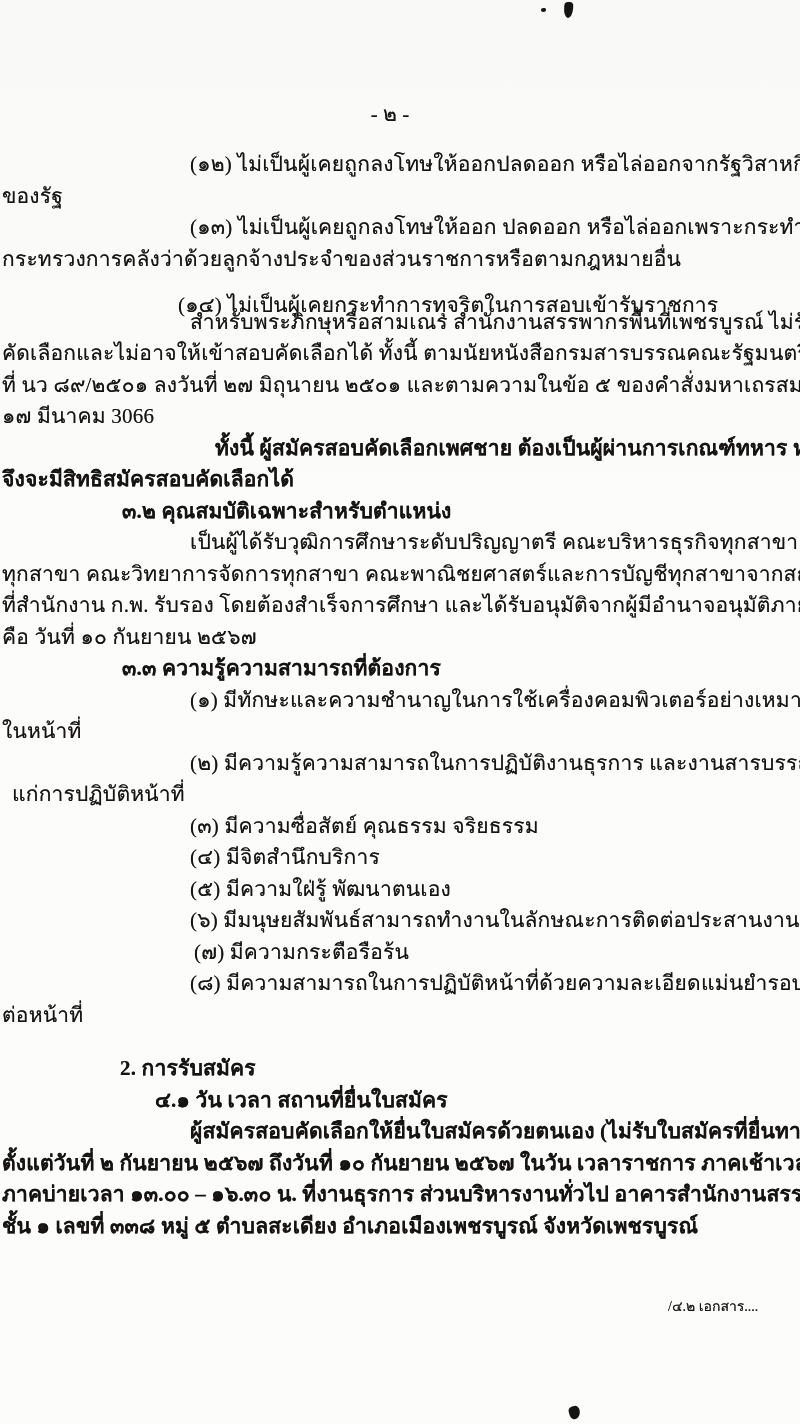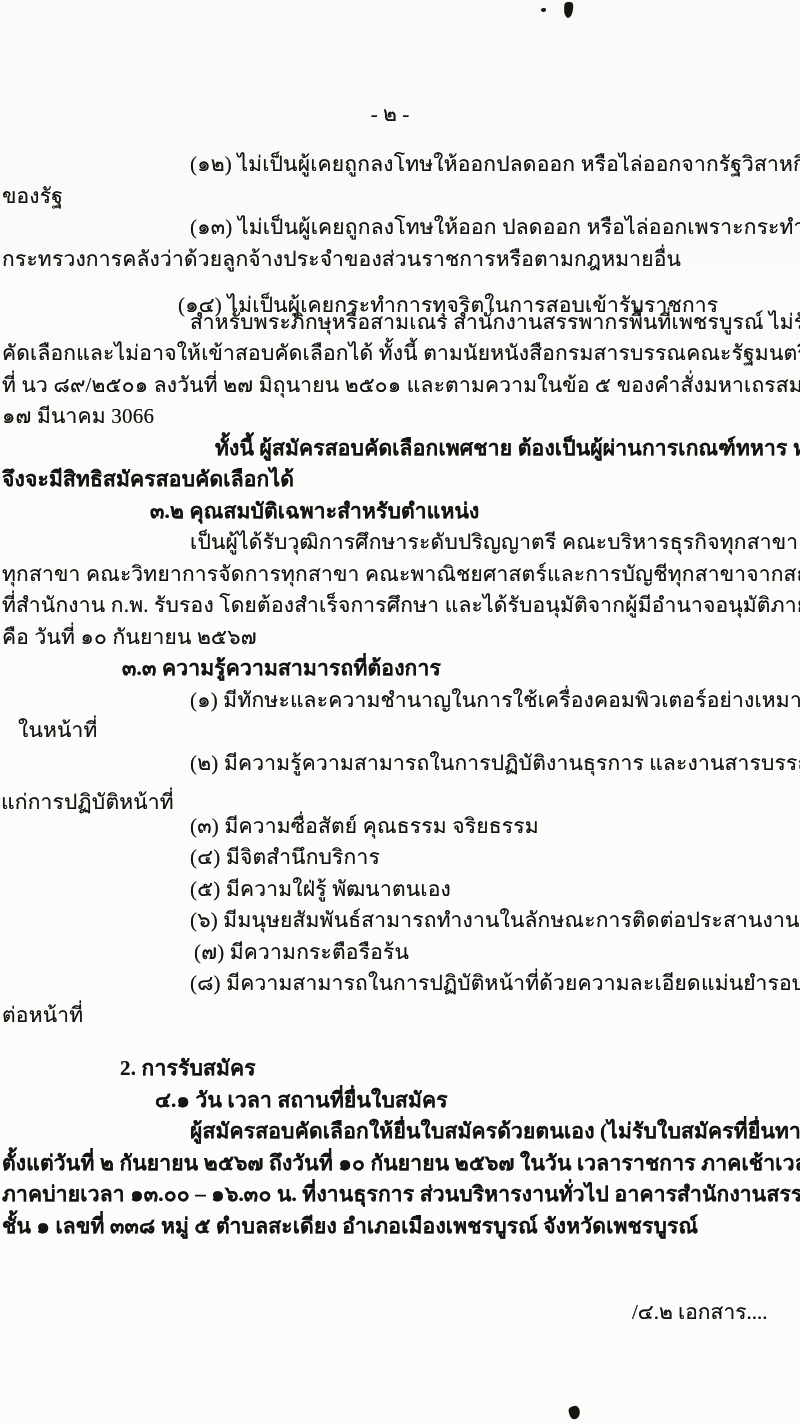--- a/index.html
+++ b/index.html
@@ -29,22 +29,22 @@
     font-weight:bold;
     text-shadow:0 0 0.6px rgba(20,18,14,0.75);
   }
   #page-number{
     position:absolute;top:97px;left:0;width:780px;
     text-align:center;
     font-size:21px;color:#151412;
     text-shadow:0 0 0.45px rgba(20,18,14,0.6);
   }
   #footer-note{
-    position:absolute;top:1295px;left:632px;
-    font-size:21px;color:#151412;
+    position:absolute;top:1295px;left:668px;
+    font-size:14px;color:#151412;
     text-shadow:0 0 0.45px rgba(20,18,14,0.6);
   }
   .ink-speck{position:absolute;background:#171511;}
   #speck-top-small{left:541px;top:8px;width:5px;height:4px;border-radius:50% 40% 60% 50%;}
   #speck-top-large{left:564px;top:2px;width:9px;height:16px;border-radius:50% 50% 60% 60%/30% 30% 75% 75%;transform:rotate(4deg);}
   #speck-bottom{left:569px;top:1406px;width:11px;height:13px;border-radius:55% 45% 60% 40%/35% 45% 70% 60%;transform:rotate(-12deg);}
 </style>
 </head>
 <body>
 
@@ -55,30 +55,30 @@
       <div class="line" style="left: 2px; top: 183px;">ของรัฐ</div>
       <div class="line" style="left: 190px; top: 214px;">(๑๓) ไม่เป็นผู้เคยถูกลงโทษให้ออก ปลดออก หรือไล่ออกเพราะกระทำผิดวินัยตามระเบียบ</div>
       <div class="line" style="left: 2px; top: 246px;">กระทรวงการคลังว่าด้วยลูกจ้างประจำของส่วนราชการหรือตามกฎหมายอื่น</div>
       <div class="line" style="left: 178px; top: 277px; margin-top: 15px;">(๑๔) ไม่เป็นผู้เคยกระทำการทุจริตในการสอบเข้ารับราชการ</div>
       <div class="line" style="left: 190px; top: 309px;">สำหรับพระภิกษุหรือสามเณร สำนักงานสรรพากรพื้นที่เพชรบูรณ์ ไม่รับสมัครสอบ</div>
       <div class="line" style="left: 2px; top: 340px;">คัดเลือกและไม่อาจให้เข้าสอบคัดเลือกได้ ทั้งนี้ ตามนัยหนังสือกรมสารบรรณคณะรัฐมนตรีฝ่ายบริหาร</div>
       <div class="line" style="left: 2px; top: 372px;">ที่ นว ๘๙/๒๕๐๑ ลงวันที่ ๒๗ มิถุนายน ๒๕๐๑ และตามความในข้อ ๕ ของคำสั่งมหาเถรสมาคม ลงวันที่</div>
       <div class="line" style="left: 2px; top: 403px;">๑๗ มีนาคม 3066</div>
       <div class="line bold" style="left: 215px; top: 435px;">ทั้งนี้ ผู้สมัครสอบคัดเลือกเพศชาย ต้องเป็นผู้ผ่านการเกณฑ์ทหาร หรือได้รับการยกเว้น</div>
       <div class="line bold" style="left: 2px; top: 466px;">จึงจะมีสิทธิสมัครสอบคัดเลือกได้</div>
-      <div class="line bold" style="left: 122px; top: 498px; margin-left: 28px;">๓.๒ คุณสมบัติเฉพาะสำหรับตำแหน่ง</div>
+      <div class="line bold" style="left: 122px; top: 498px;">๓.๒ คุณสมบัติเฉพาะสำหรับตำแหน่ง</div>
       <div class="line" style="left: 190px; top: 529px;">เป็นผู้ได้รับวุฒิการศึกษาระดับปริญญาตรี คณะบริหารธุรกิจทุกสาขา คณะเศรษฐศาสตร์</div>
       <div class="line" style="left: 2px; top: 561px;">ทุกสาขา คณะวิทยาการจัดการทุกสาขา คณะพาณิชยศาสตร์และการบัญชีทุกสาขาจากสถาบันการศึกษา</div>
       <div class="line" style="left: 2px; top: 592px;">ที่สำนักงาน ก.พ. รับรอง โดยต้องสำเร็จการศึกษา และได้รับอนุมัติจากผู้มีอำนาจอนุมัติภายในวันปิดรับสมัคร</div>
       <div class="line" style="left: 2px; top: 624px;">คือ วันที่ ๑๐ กันยายน ๒๕๖๗</div>
       <div class="line bold" style="left: 122px; top: 655px; text-align: center;">๓.๓ ความรู้ความสามารถที่ต้องการ</div>
       <div class="line" style="left: 190px; top: 687px;">(๑) มีทักษะและความชำนาญในการใช้เครื่องคอมพิวเตอร์อย่างเหมาะสมแก่การปฏิบัติงาน</div>
-      <div class="line" style="left: 18px; top: 718px; font-family: Liberation Mono, monospace;">ในหน้าที่</div>
+      <div class="line" style="left: 2px; top: 718px;">ในหน้าที่</div>
       <div class="line" style="left: 190px; top: 750px;">(๒) มีความรู้ความสามารถในการปฏิบัติงานธุรการ และงานสารบรรณอย่างเหมาะสม</div>
-      <div class="line" style="left: 1px; top: 781px; margin-top: 8px;">แก่การปฏิบัติหน้าที่</div>
+      <div class="line" style="left: 12px; top: 781px;">แก่การปฏิบัติหน้าที่</div>
       <div class="line" style="left: 190px; top: 813px;">(๓) มีความซื่อสัตย์ คุณธรรม จริยธรรม</div>
       <div class="line" style="left: 190px; top: 844px; text-align: center;">(๔) มีจิตสำนึกบริการ</div>
       <div class="line" style="left: 190px; top: 876px;">(๕) มีความใฝ่รู้ พัฒนาตนเอง</div>
       <div class="line" style="left: 190px; top: 907px;">(๖) มีมนุษยสัมพันธ์สามารถทำงานในลักษณะการติดต่อประสานงานและการทำงานเป็นทีม</div>
       <div class="line" style="left: 194px; top: 939px;">(๗) มีความกระตือรือร้น</div>
       <div class="line" style="left: 190px; top: 970px;">(๘) มีความสามารถในการปฏิบัติหน้าที่ด้วยความละเอียดแม่นยำรอบคอบ และรับผิดชอบ</div>
       <div class="line" style="left: 2px; top: 1002px;">ต่อหน้าที่</div>
       <div class="line bold" style="left: 120px; top: 1055px;">2. การรับสมัคร</div>
       <div class="line bold" style="left: 155px; top: 1087px;">๔.๑ วัน เวลา สถานที่ยื่นใบสมัคร</div>
       <div class="line bold" style="left: 190px; top: 1118px;">ผู้สมัครสอบคัดเลือกให้ยื่นใบสมัครด้วยตนเอง (ไม่รับใบสมัครที่ยื่นทางไปรษณีย์)</div>

